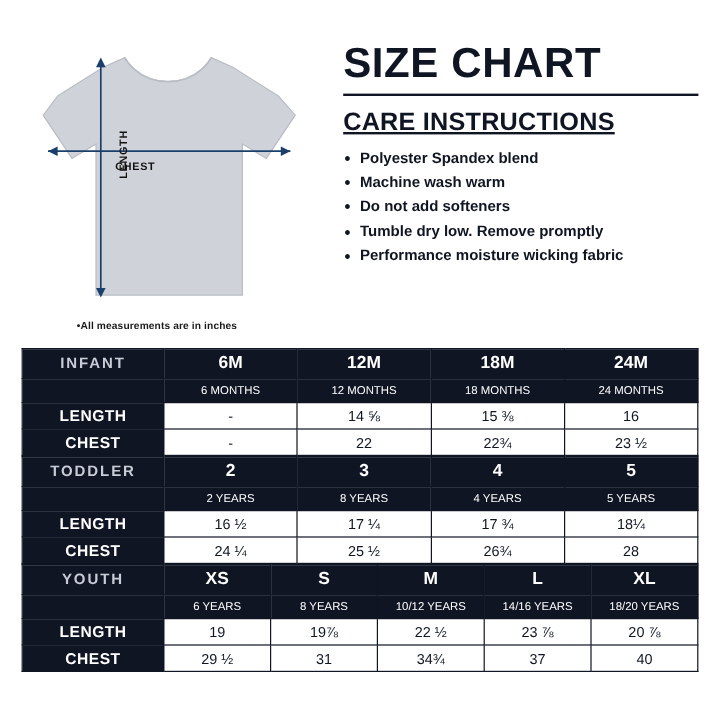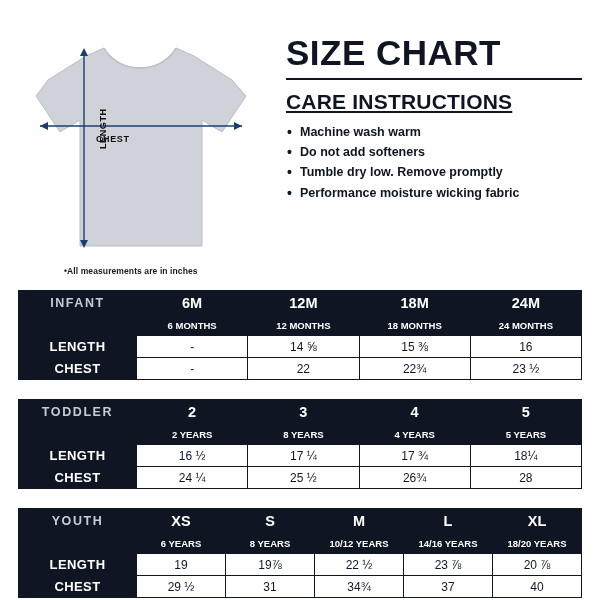--- a/index.html
+++ b/index.html
@@ -94,21 +94,21 @@
     top: -1px;
     font-size: 14px;
   }
 
   
   .tables { padding: 0 18px; }
   table {
     width: 100%;
     border-collapse: collapse;
     table-layout: fixed;
-    margin-bottom: 19px;
+    margin-bottom: 0;
     border-radius: 21px;
   }
   td {
     border: 1px solid #101524;
     text-align: center;
     font-size: 12px;
     height: 22px;
     background: #fff;
   }
   
@@ -122,21 +122,21 @@
   }
   tr.head td.cat {
     color: #c7ccd6;
     font-size: 12.5px;
     letter-spacing: 1.6px;
   }
   tr.sub td {
     background: #101524;
     color: #ffffff;
     font-size: 9.5px;
-    font-weight: bold;
+    font-weight: normal;
     height: 20px;
     border-color: #101524;
   }
   tr.sub td.cat { background: #101524; }
   td.rowlab {
     background: #101524;
     color: #ffffff;
     font-weight: bold;
     font-size: 13px;
     letter-spacing: 0.4px;
@@ -169,20 +169,21 @@
       <span class="chest-label">CHEST</span>
       <span class="length-label">LENGTH</span>
       <div class="meas-note">•All measurements are in inches</div>
     </div>
 
     <div class="info-pane">
       <div class="title">SIZE CHART</div>
       <hr class="title-rule">
       <div class="care-title">CARE INSTRUCTIONS</div>
       <ul class="care-list">
+        <li>Polyester Spandex blend</li>
         <li>Machine wash warm</li>
         <li>Do not add softeners</li>
         <li>Tumble dry low. Remove promptly</li>
         <li>Performance moisture wicking fabric</li>
       </ul>
     </div>
   </div>
 
   <div class="tables">
 

